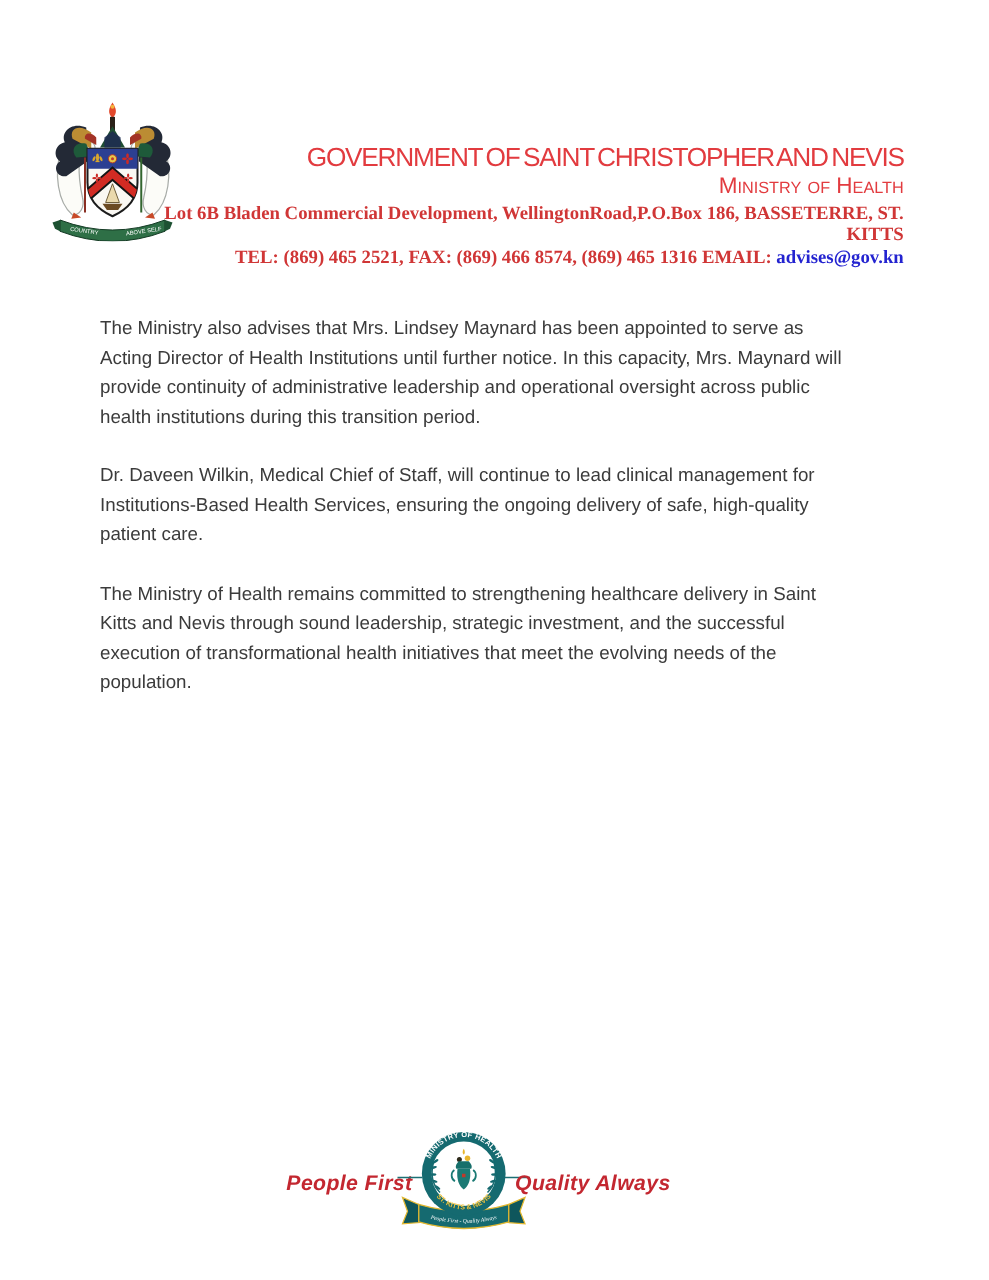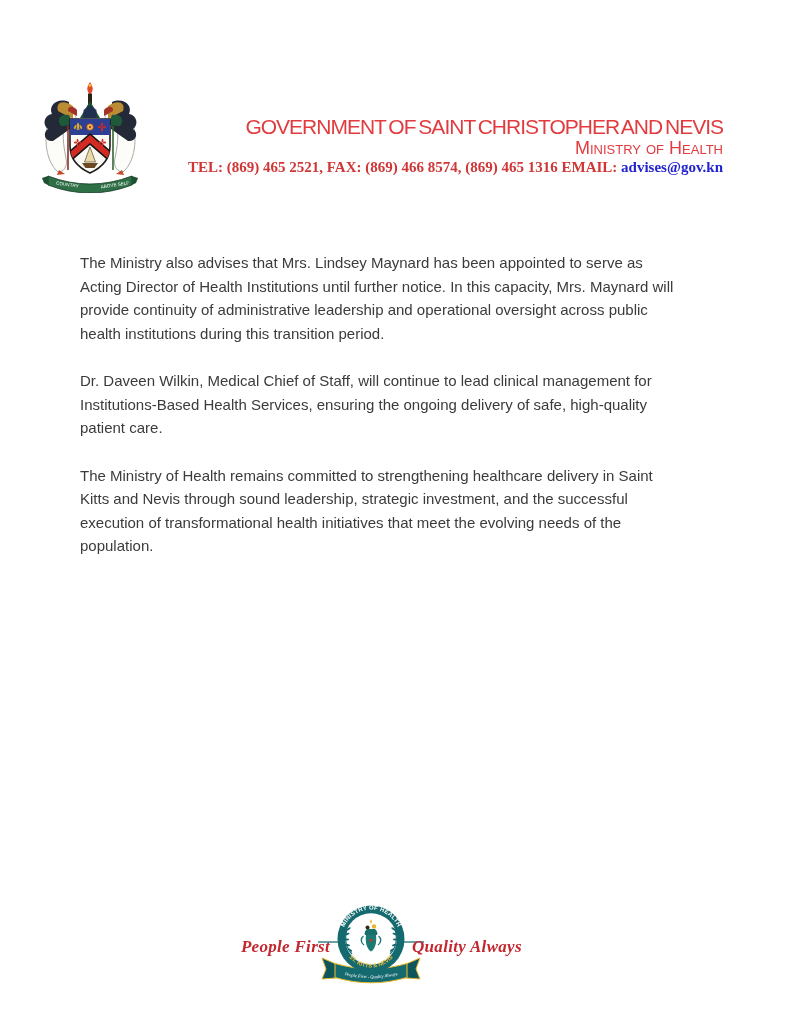--- a/index.html
+++ b/index.html
@@ -18,21 +18,21 @@
                 font-size:15px;line-height:17px;color:#d03636;margin-top:1px;}
   .email-link{color:#2323d0;text-decoration:none;font-weight:700;}
 
   
   .body-text{position:absolute;left:80px;top:251px;width:680px;
              font-size:15px;line-height:23.5px;color:#3b3b3b;}
   .body-text p{margin:0 0 24px 0;white-space:pre;}
   .end-marker{margin:0;}
 
   
-  .slogan{position:absolute;top:937px;font-family:Liberation Serif, serif;
+  .slogan{position:absolute;top:937px;font-family:Liberation Sans, sans-serif;
           font-style:italic;font-weight:700;font-size:17px;color:#c32730;letter-spacing:.3px;}
   .slogan-left{left:170px;width:160px;text-align:right;}
   .slogan-right{left:412px;}
   .seal{position:absolute;left:316px;top:902px;width:110px;height:95px;}
 </style>
 </head>
 <body>
 
 <div class="page">
 
@@ -130,20 +130,21 @@
         <path d="M11,96 L5,98 L7,103 L11,105 Z" fill="#1d5132"></path>
         <path d="M95,96 L101,98 L99,103 L95,105 Z" fill="#1d5132"></path>
         <text x="19" y="104.6" font-size="4.6" fill="#ffffff" transform="rotate(8 19 104.6)" font-family="Liberation Sans, sans-serif">COUNTRY</text>
         <text x="64" y="108.4" font-size="4.6" fill="#ffffff" transform="rotate(-8 64 108.4)" font-family="Liberation Sans, sans-serif">ABOVE SELF</text>
       </g>
     </svg>
 
     <div class="letterhead-text">
       <div class="gov-title">GOVERNMENT OF SAINT CHRISTOPHER AND NEVIS</div>
       <div class="ministry-title">Ministry of Health</div>
+      <div class="address-line">Lot 6B Bladen Commercial Development, WellingtonRoad,P.O.Box 186, BASSETERRE, ST. KITTS</div>
       <div class="contact-line"><span>TEL: (869) 465 2521, FAX: (869) 466 8574, (869) 465 1316</span> <span>EMAIL:</span> <a class="email-link" href="#">advises@gov.kn</a></div>
     </div>
   </header>
 
   <main class="body-text">
     <p>The Ministry also advises that Mrs. Lindsey Maynard has been appointed to serve as
 Acting Director of Health Institutions until further notice. In this capacity, Mrs. Maynard will
 provide continuity of administrative leadership and operational oversight across public
 health institutions during this transition period.</p>
     <p>Dr. Daveen Wilkin, Medical Chief of Staff, will continue to lead clinical management for

